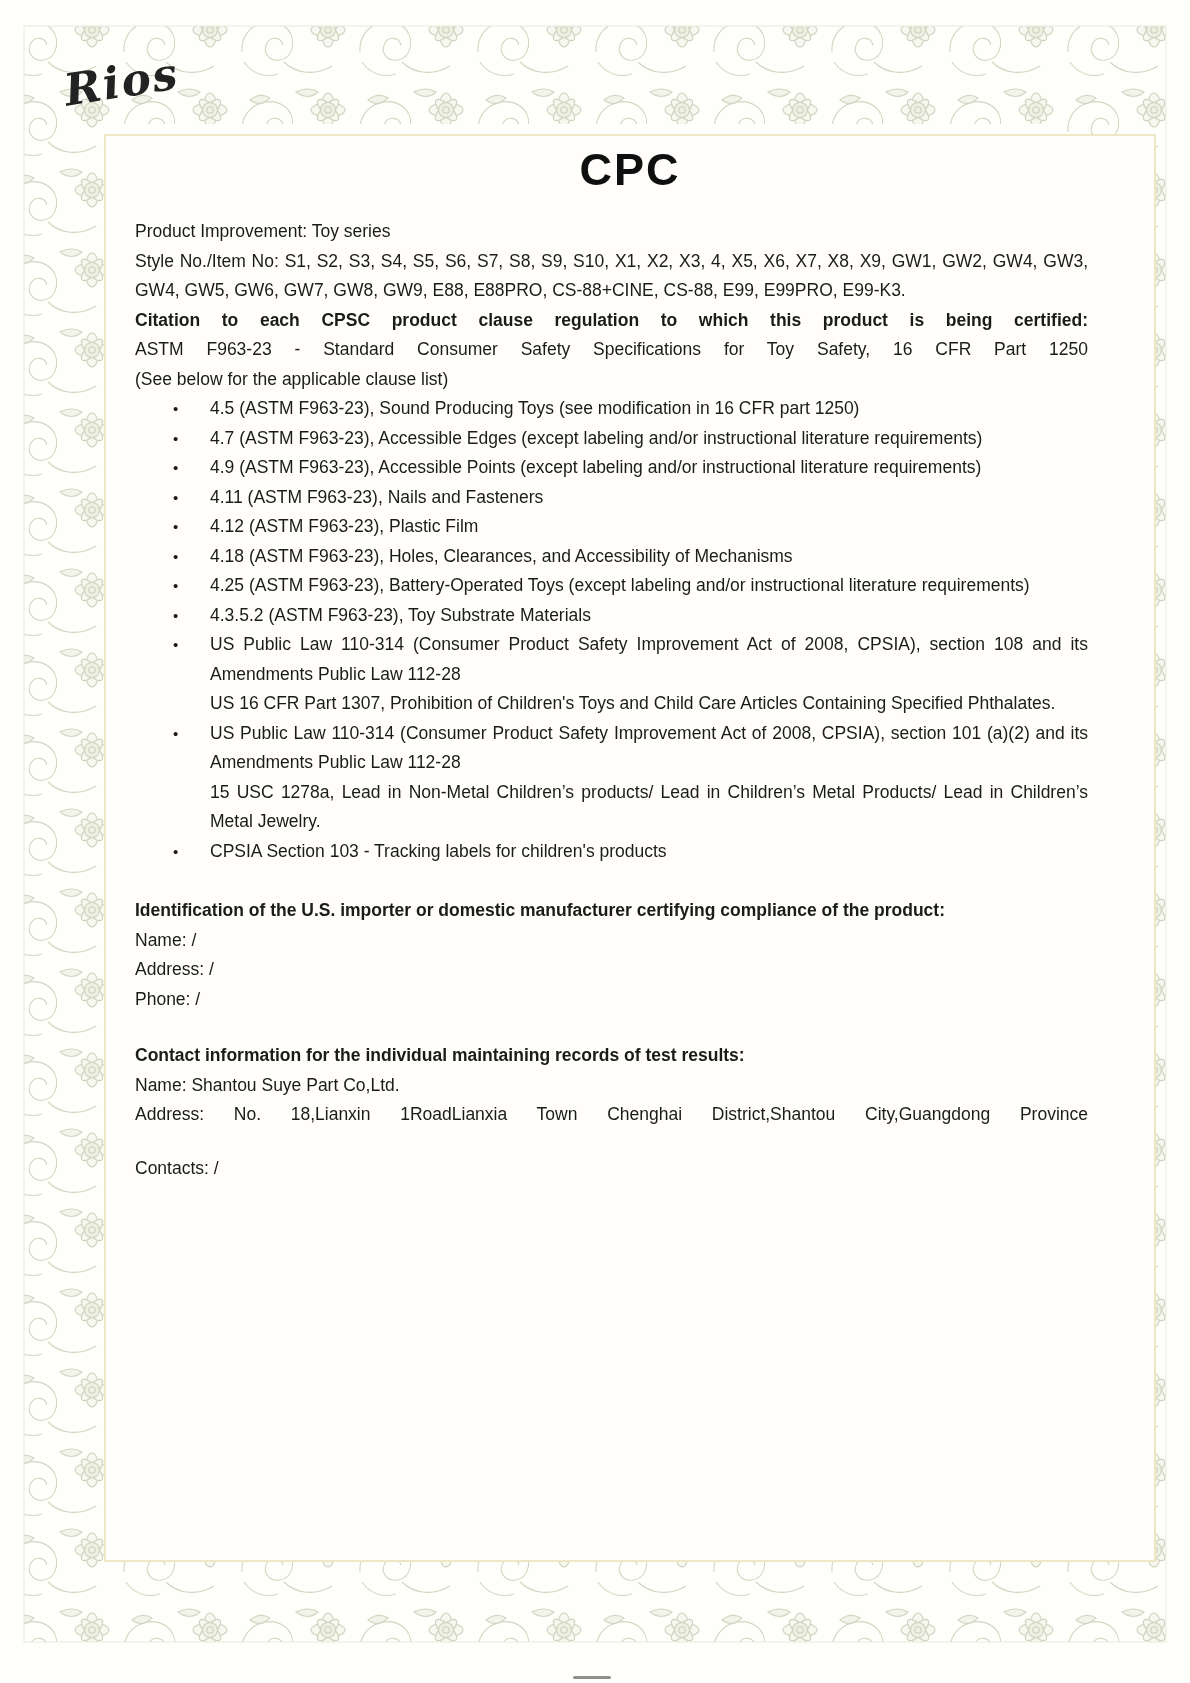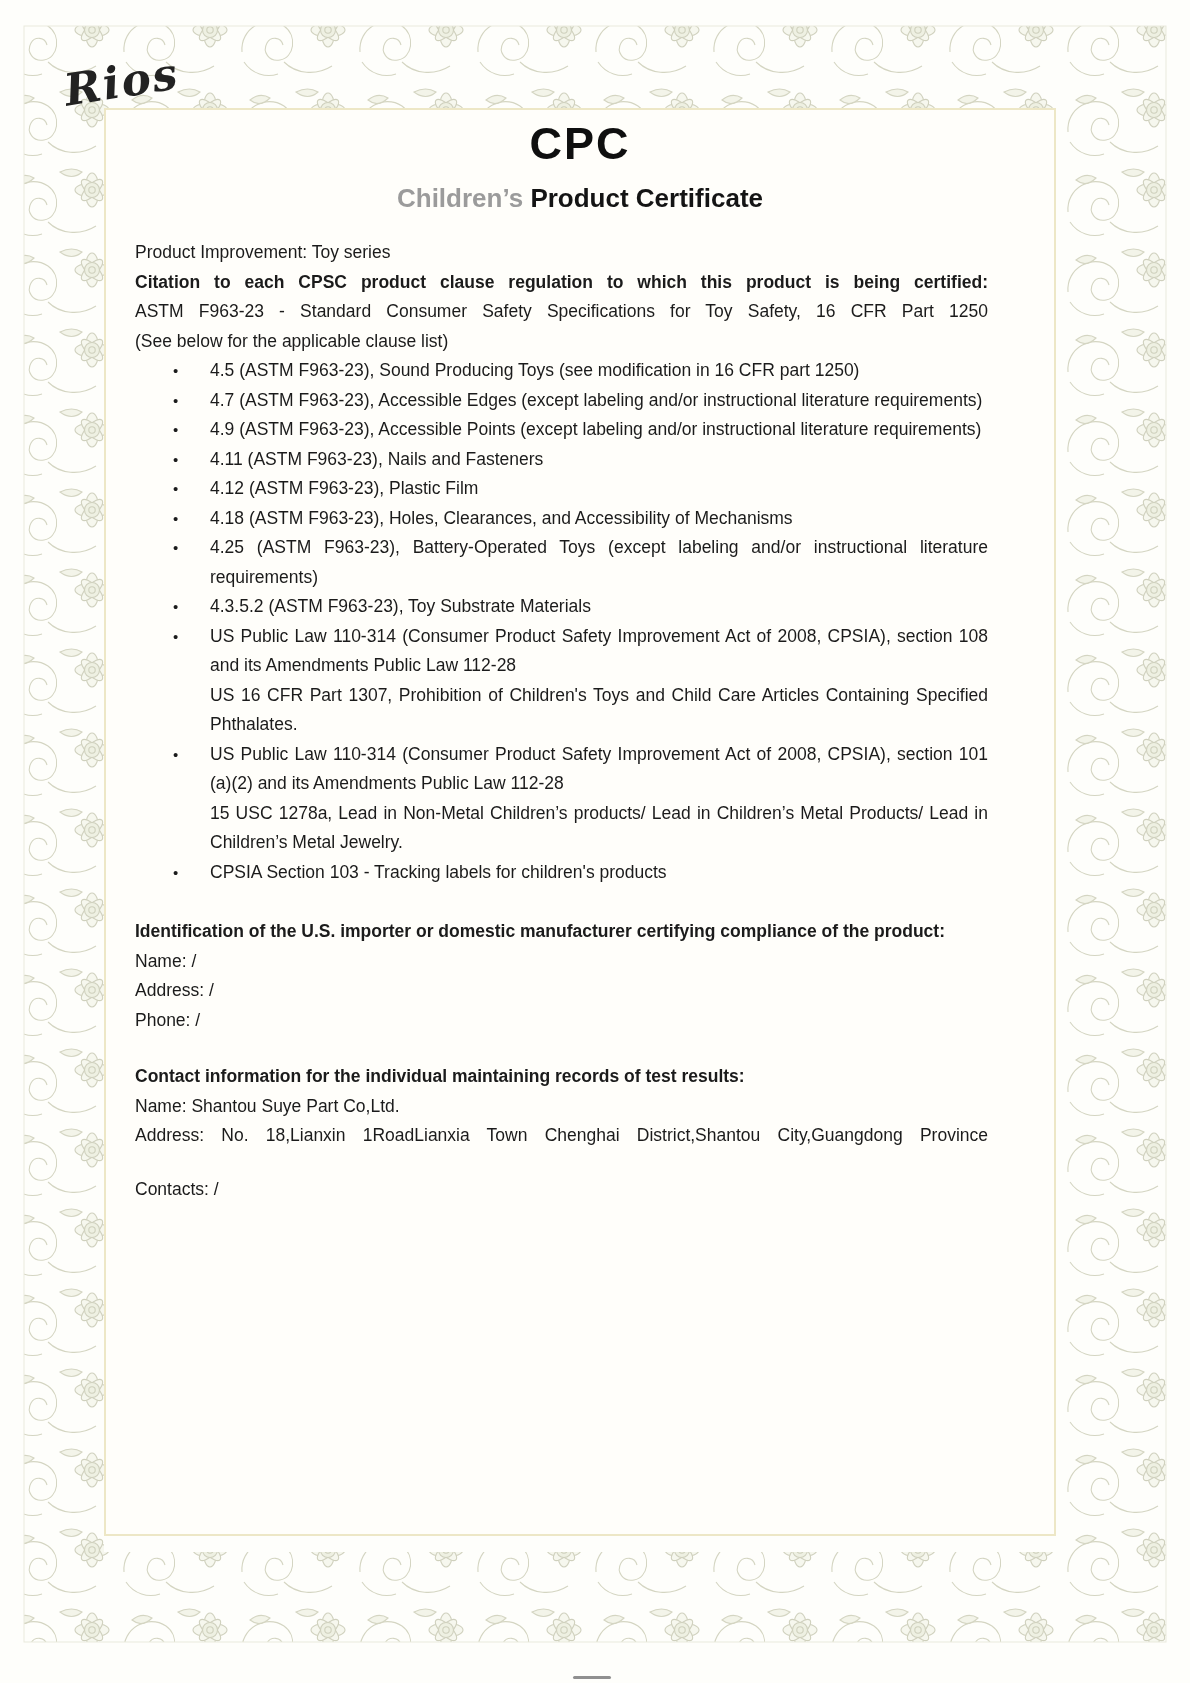--- a/index.html
+++ b/index.html
@@ -7,21 +7,21 @@
     position:relative;
     width:1190px;height:1683px;
     background:#fefefb;
     overflow:hidden;
     font-family:"Liberation Sans",sans-serif;
   }
   
   .frame-svg{position:absolute;left:0;top:0;z-index:1;}
   
   .panel{
-    position:absolute;left:104px;top:108px;width:952px;height:1428px;
+    position:absolute;left:104px;top:134px;width:1052px;height:1428px;
     box-sizing:border-box;
     background:#fffefa;
     border:2px solid #ede7c6;
     z-index:2;
   }
   
   .logo{position:absolute;left:56px;top:60px;z-index:4;line-height:1;}
   .logo-script{
     display:block;
     font-family:"DejaVu Serif",serif;
@@ -106,28 +106,25 @@
   </svg>
 
   <div class="logo">
     <span class="logo-script">Rios</span>
   </div>
 
   <div class="panel">
 
     <div class="title">CPC</div>
 
-    <div class="subtitle">
-      <span class="muted">Children’s</span>
-      <span>Product Certificate</span>
-    </div>
 
     <div class="body">
 
       <div>Product Improvement: Toy series</div>
+      <div class="just">Style No./Item No: S1, S2, S3, S4, S5, S6, S7, S8, S9, S10, X1, X2, X3, 4, X5, X6, X7, X8, X9, GW1, GW2, GW4, GW3, GW4, GW5, GW6, GW7, GW8, GW9, E88, E88PRO, CS-88+CINE, CS-88, E99, E99PRO, E99-K3.</div>
 
       <div class="h jl">Citation to each CPSC product clause regulation to which this product is being certified:</div>
       <div class="jl">ASTM F963-23 - Standard Consumer Safety Specifications for Toy Safety, 16 CFR Part 1250</div>
       <div>(See below for the applicable clause list)</div>
 
       <div>
           <div class="bullet-item">
             <span class="bullet-dot">•</span>
             <div class="bullet-body">
               <div class="bullet-line">4.5 (ASTM F963-23), Sound Producing Toys (see modification in 16 CFR part 1250)</div>

